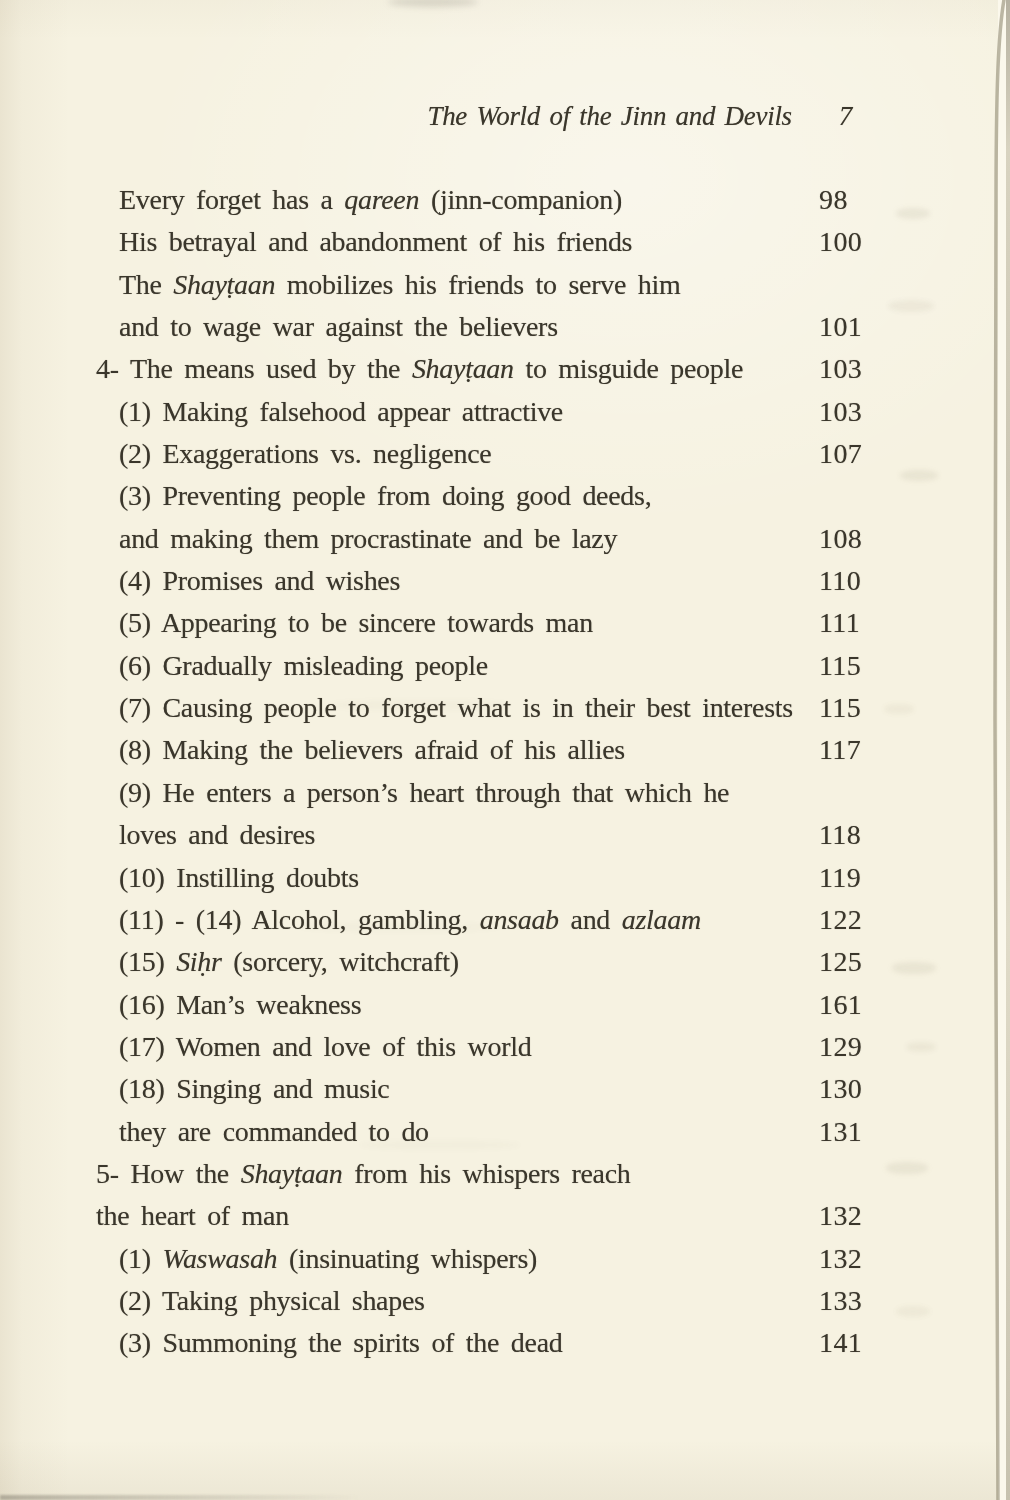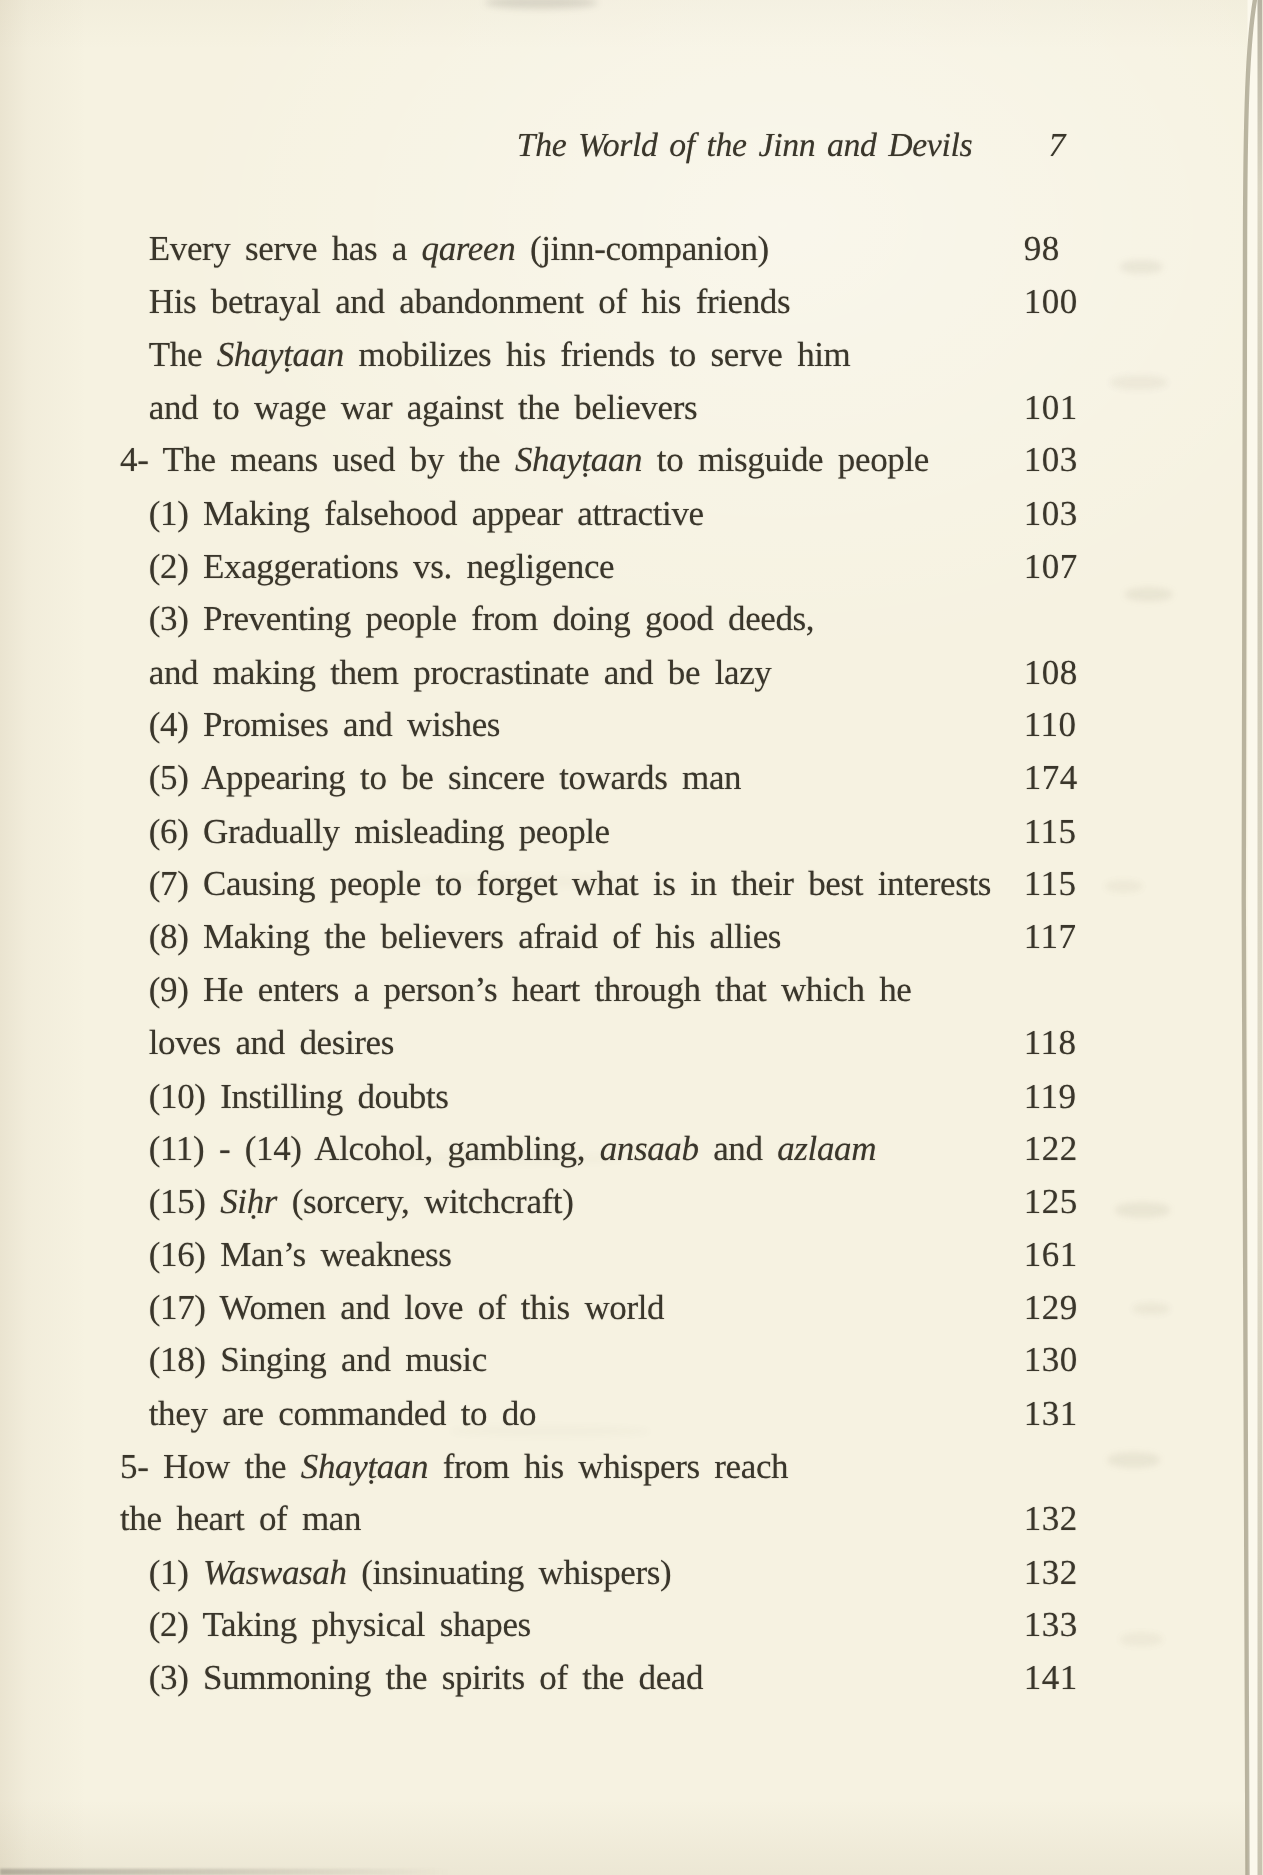--- a/index.html
+++ b/index.html
@@ -54,21 +54,21 @@
   .s6  { left:906px; top:1042px; width:30px; height:10px; opacity:.8; }
   .s7  { left:886px; top:1162px; width:42px; height:12px; }
   .s8  { left:896px; top:1306px; width:34px; height:11px; opacity:.7; }
   .s9  { left:330px; top:700px;  width:180px; height:10px; opacity:.35; }
   .s10 { left:300px; top:922px;  width:200px; height:10px; opacity:.30; }
   .s11 { left:360px; top:1140px; width:160px; height:10px; opacity:.30; }
 
   
   .header {
     position:absolute; top:101px; right:158px;
-    display:flex; align-items:baseline; gap:61px;
+    display:flex; align-items:baseline; gap:47px;
     font-style:italic; font-size:27px; letter-spacing:-0.3px; word-spacing:3px;
     color:#3a362b; text-shadow:0 0 0.7px rgba(58,54,43,0.55);
     white-space:nowrap;
   }
 
   
   #toc { position:absolute; left:0; top:184px; width:1010px; }
   .row {
     display:flex; align-items:baseline;
     height:42.35px; box-sizing:border-box;
@@ -109,21 +109,21 @@
 <div class="smudge s10"></div>
 <div class="smudge s11"></div>
 
 <div class="header">
   <span>The World of the Jinn and Devils</span>
   <span>7</span>
 </div>
 
 <div id="toc">
     <div class="row inner">
-      <span class="entry"><span>Every serve has a </span><i>qareen</i><span> (jinn-companion)</span></span>
+      <span class="entry"><span>Every forget has a </span><i>qareen</i><span> (jinn-companion)</span></span>
       <span class="pnum">98</span>
     </div>
     <div class="row inner">
       <span class="entry"><span>His betrayal and abandonment of his friends</span></span>
       <span class="pnum">100</span>
     </div>
     <div class="row inner">
       <span class="entry"><span>The </span><i>Shayṭaan</i><span> mobilizes his friends to serve him</span></span>
       <span class="pnum"></span>
     </div>
@@ -150,21 +150,21 @@
     <div class="row inner">
       <span class="entry"><span>and making them procrastinate and be lazy</span></span>
       <span class="pnum">108</span>
     </div>
     <div class="row inner">
       <span class="entry"><span>(4) Promises and wishes</span></span>
       <span class="pnum">110</span>
     </div>
     <div class="row inner">
       <span class="entry"><span>(5) Appearing to be sincere towards man</span></span>
-      <span class="pnum">174</span>
+      <span class="pnum">111</span>
     </div>
     <div class="row inner">
       <span class="entry"><span>(6) Gradually misleading people</span></span>
       <span class="pnum">115</span>
     </div>
     <div class="row inner">
       <span class="entry"><span>(7) Causing people to forget what is in their best interests</span></span>
       <span class="pnum">115</span>
     </div>
     <div class="row inner">

